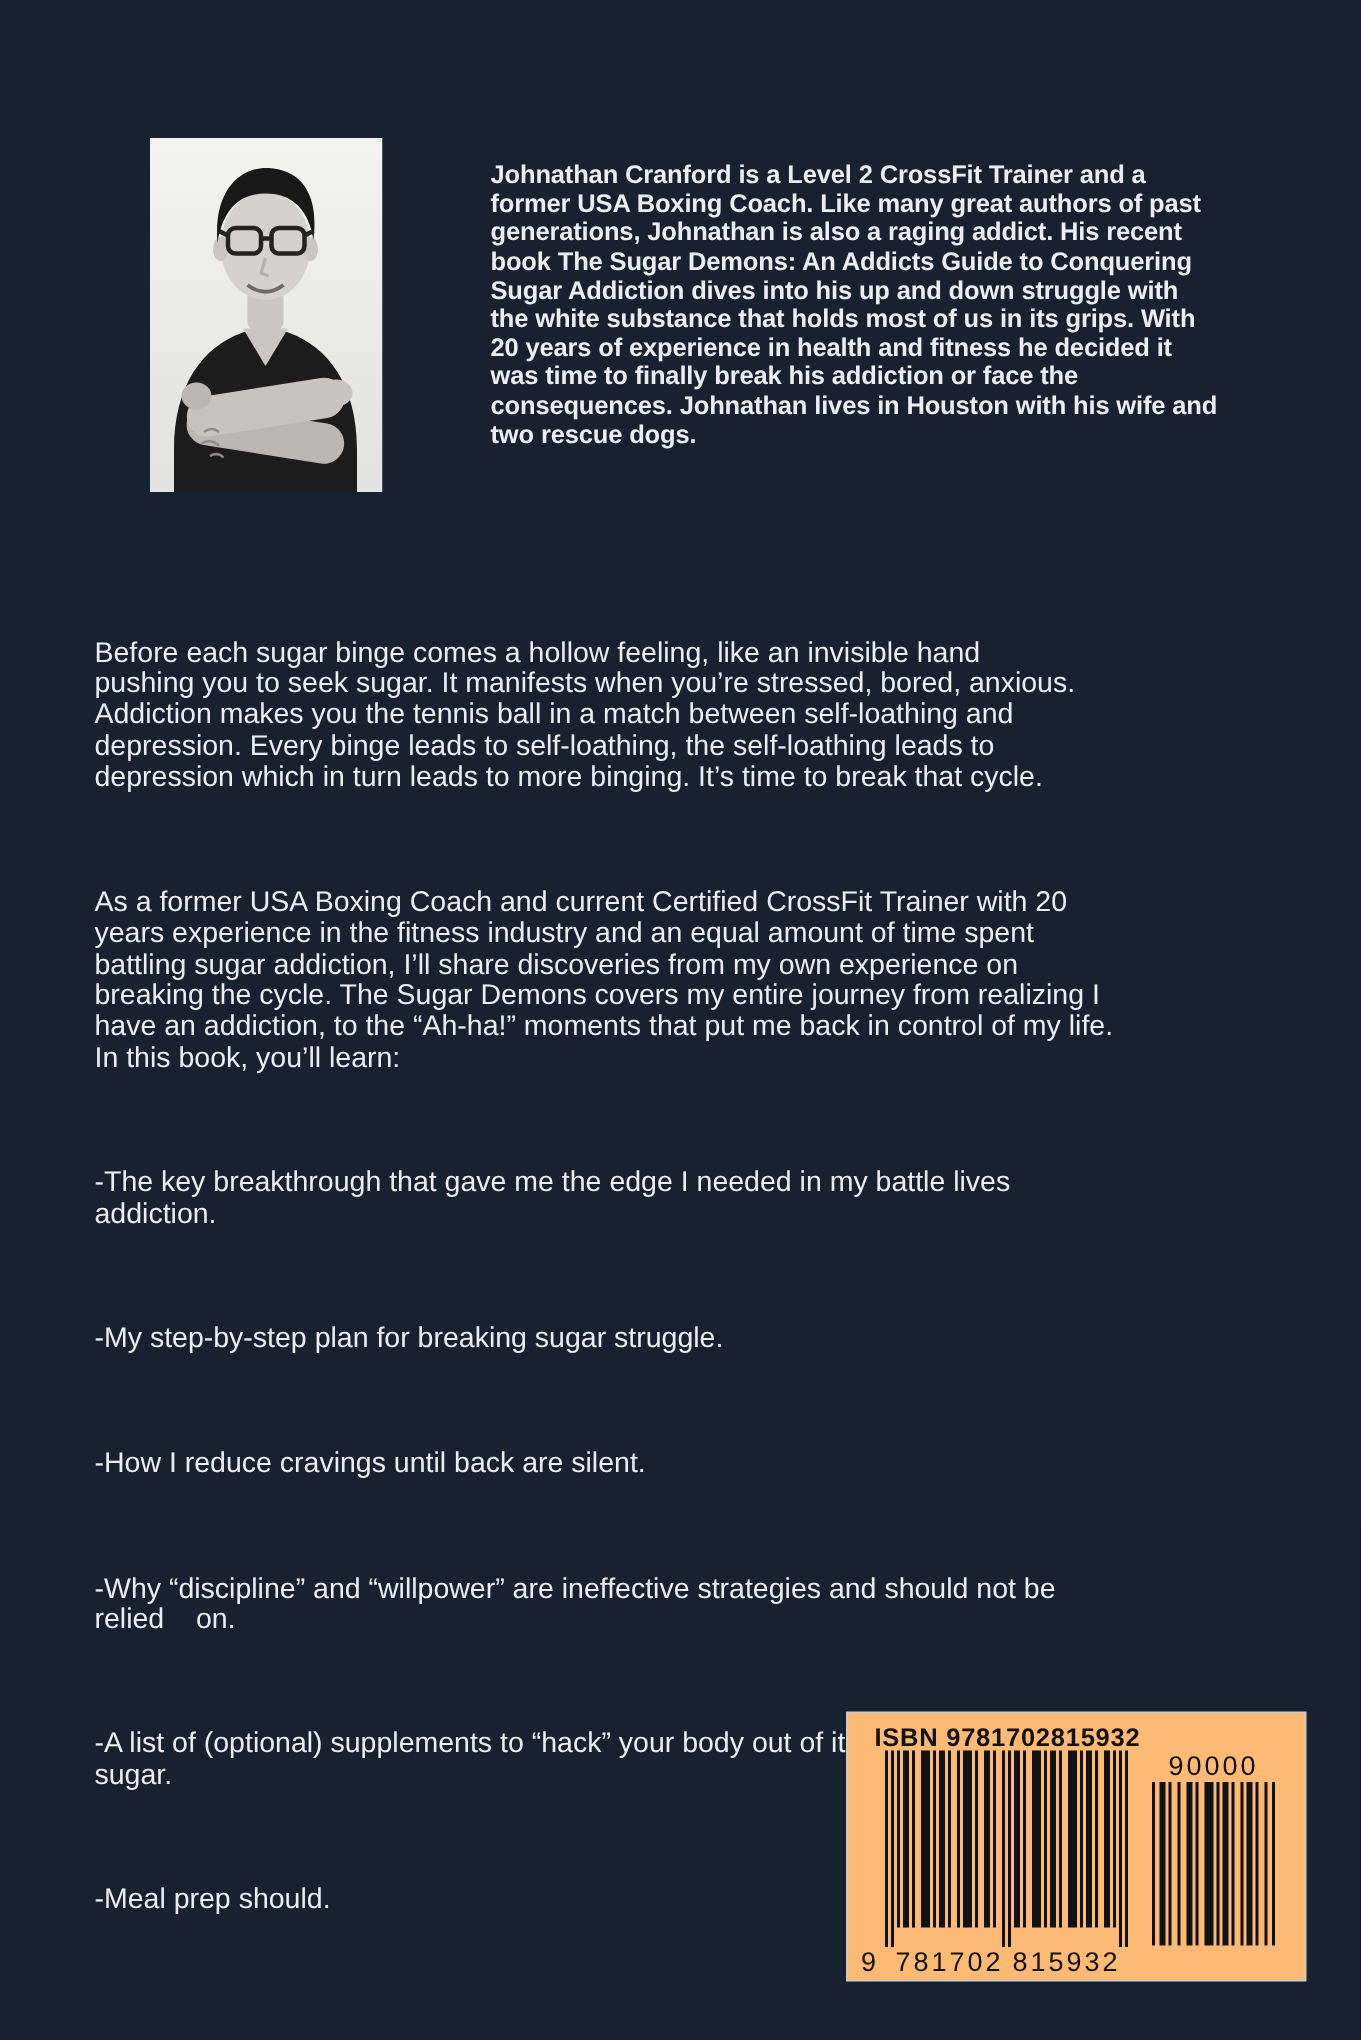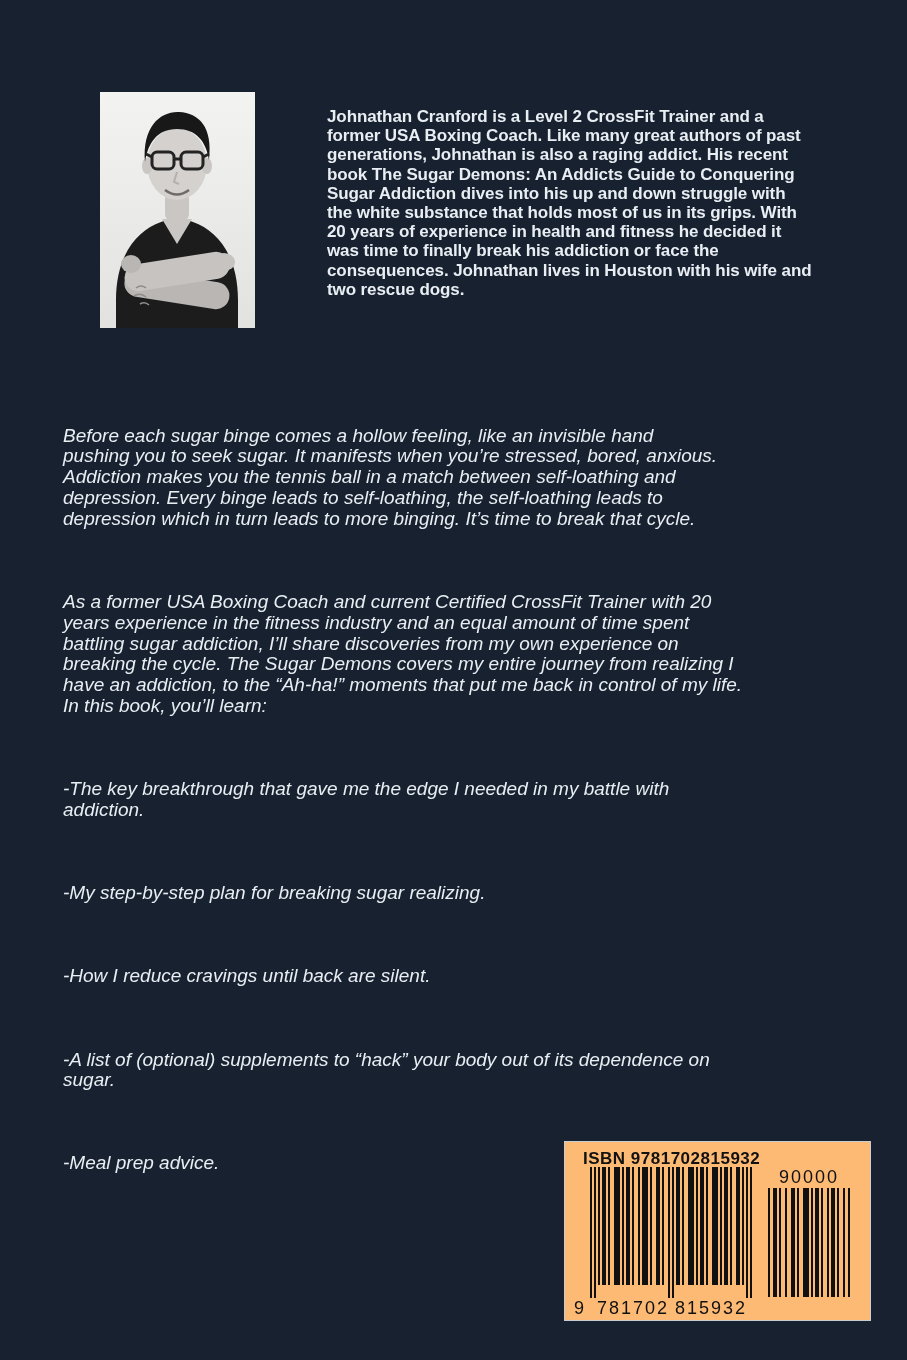--- a/index.html
+++ b/index.html
@@ -19,21 +19,21 @@
     font-size:17px;line-height:19.2px;font-weight:700;
     letter-spacing:-0.1px;
     white-space:pre-wrap;
   }
   .blurb{
     position:absolute;left:63px;top:384px;width:805px;
     color:#e9eef3;
     font-size:19px;line-height:20.8px;font-weight:400;
     white-space:pre-wrap;
   }
-  .blurb p{margin:0 0 20.8px 0;font-style:italic;}
+  .blurb p{margin:0 0 20.8px 0;}
   .barcode-box{
     position:absolute;left:565px;top:1142px;width:305px;height:178px;
     background:#fdba74;
     box-shadow:0 0 0 1px #c9ccd0;
   }
   .barcode-box svg{display:block;}
 </style>
 </head>
 <body>
 
@@ -97,27 +97,29 @@
 pushing you to seek sugar. It manifests when you’re stressed, bored, anxious.
 Addiction makes you the tennis ball in a match between self-loathing and
 depression. Every binge leads to self-loathing, the self-loathing leads to
 depression which in turn leads to more binging. It’s time to break that cycle.</p>
     <p>As a former USA Boxing Coach and current Certified CrossFit Trainer with 20
 years experience in the fitness industry and an equal amount of time spent
 battling sugar addiction, I’ll share discoveries from my own experience on
 breaking the cycle. The Sugar Demons covers my entire journey from realizing I
 have an addiction, to the “Ah-ha!” moments that put me back in control of my life.
 In this book, you’ll learn:</p>
-    <p>-The key breakthrough that gave me the edge I needed in my battle with
+    <p>-The key breakthrough that gave me the edge I needed in my battle lives
 addiction.</p>
-    <p>-My step-by-step plan for breaking sugar realizing.</p>
+    <p>-My step-by-step plan for breaking sugar struggle.</p>
     <p>-How I reduce cravings until back are silent.</p>
+    <p>-Why “discipline” and “willpower” are ineffective strategies and should not be
+relied    on.</p>
     <p>-A list of (optional) supplements to “hack” your body out of its dependence on
 sugar.</p>
-    <p>-Meal prep advice.</p>
+    <p>-Meal prep should.</p>
   </div>
 
   <div class="barcode-box">
     <svg width="305" height="178" viewBox="0 0 305 178" xmlns="http://www.w3.org/2000/svg">
       <text x="18" y="22" font-family="Liberation Sans, DejaVu Sans, sans-serif" font-size="17" font-weight="700" letter-spacing="0.5" fill="#111111">ISBN 9781702815932</text>
 
       <g fill="#111111">
         <rect x="25" y="25" width="2" height="131"></rect>
           <rect x="29" y="25" width="2" height="131"></rect>
         <rect x="33" y="25" width="2" height="118"></rect>

